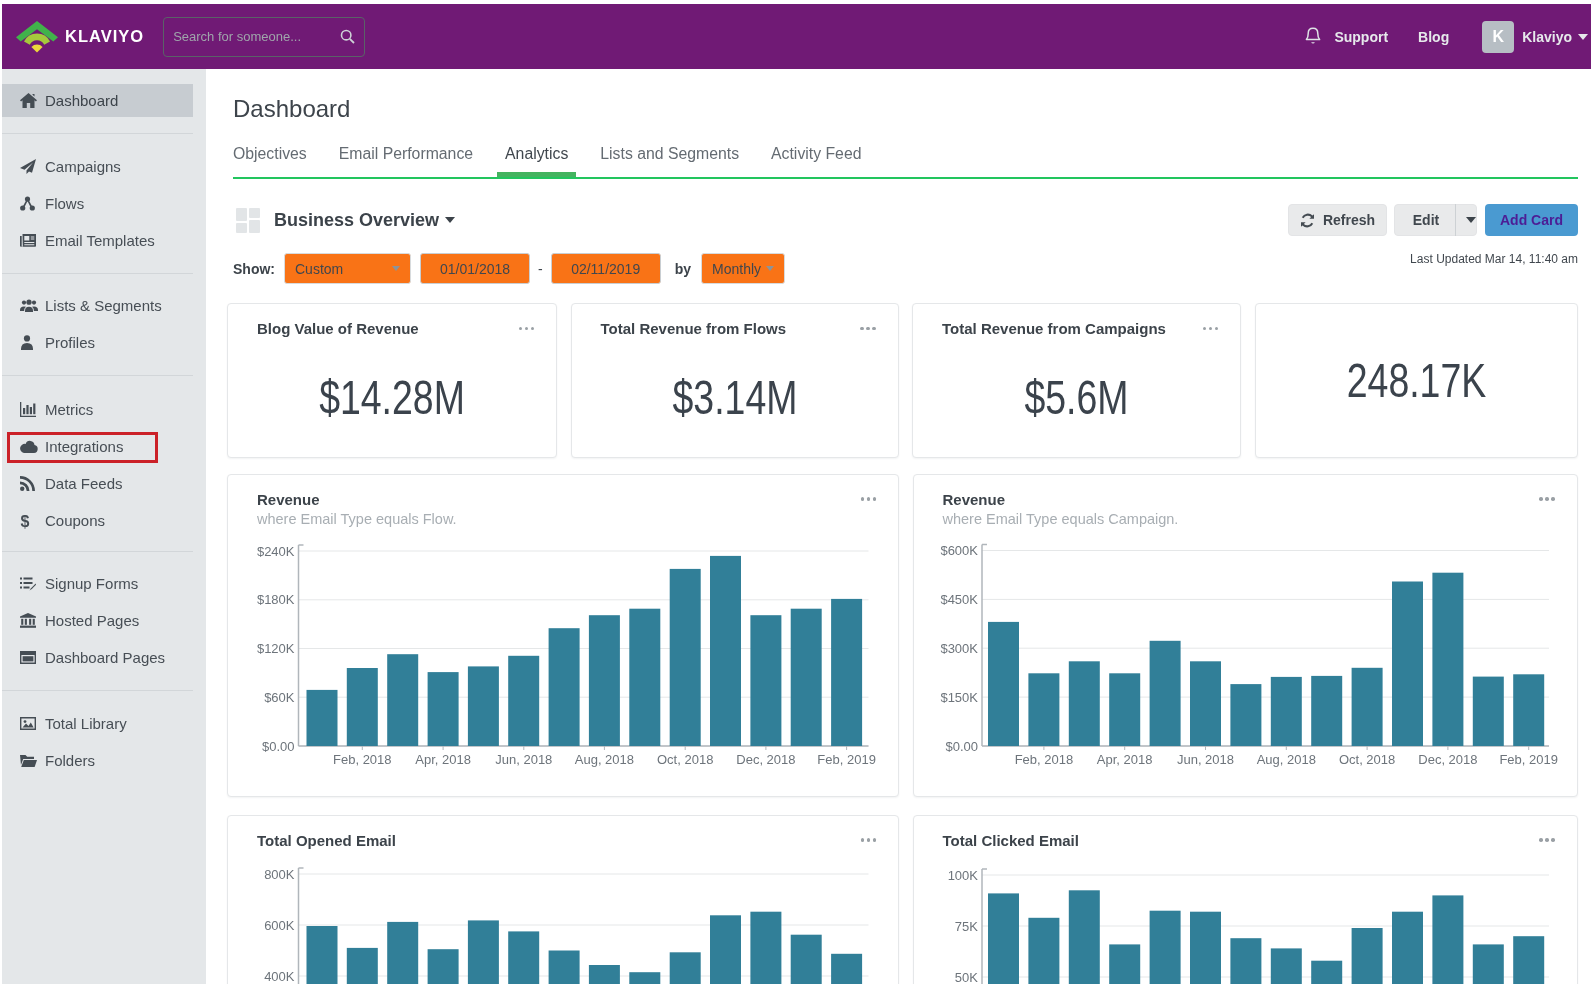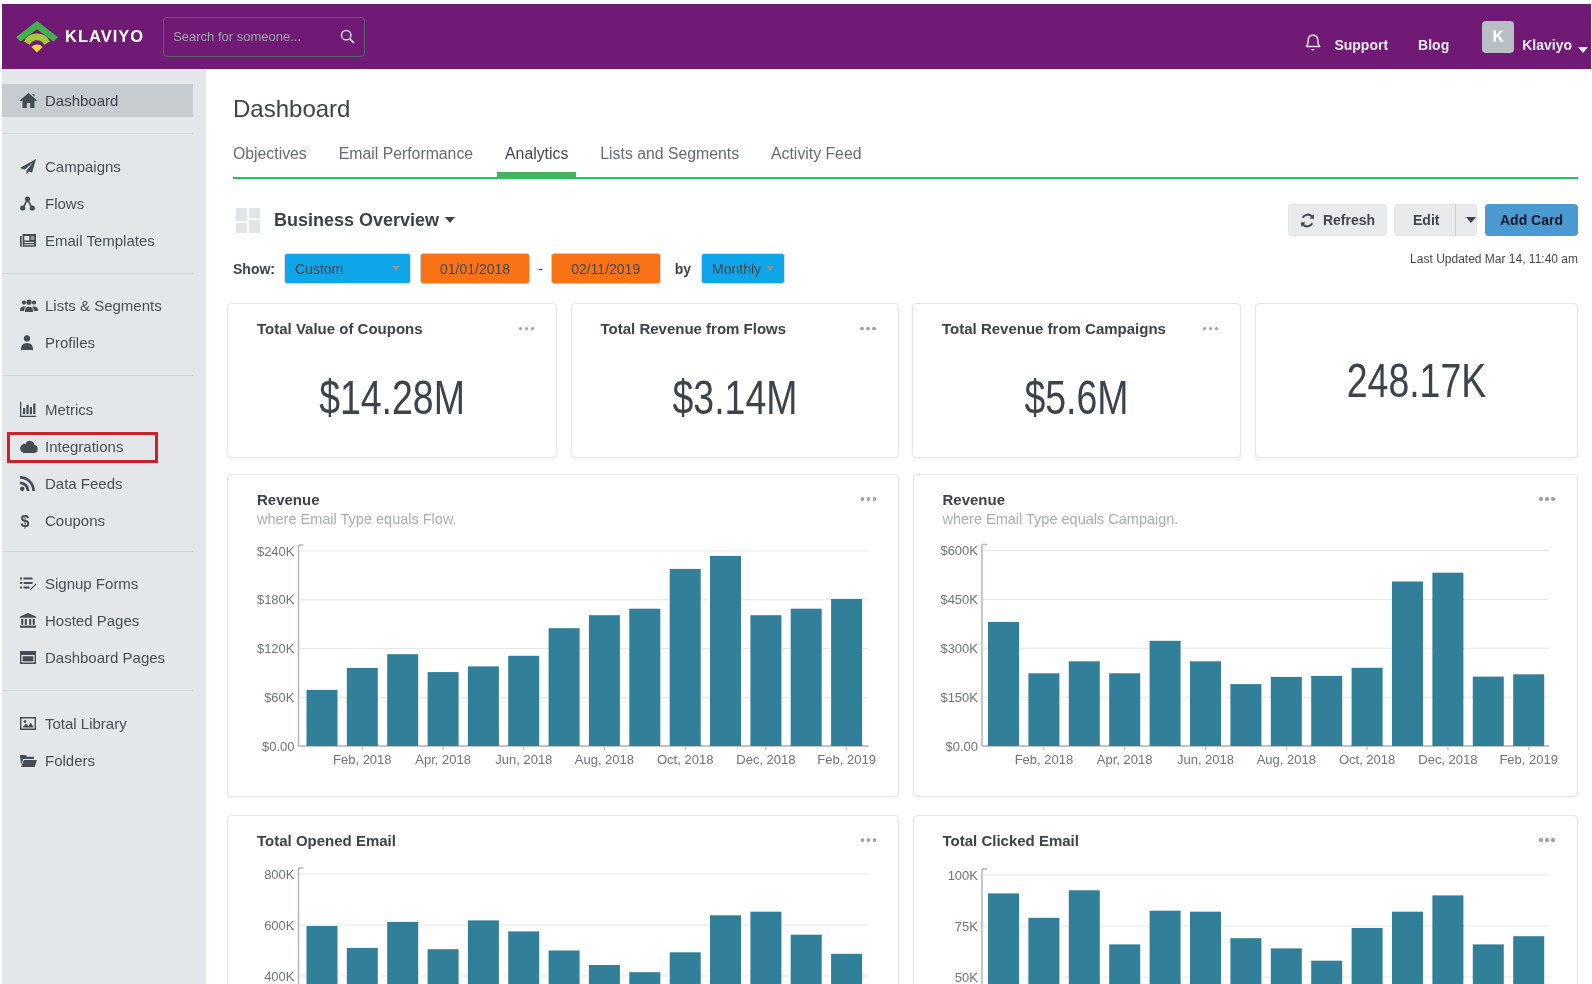--- a/index.html
+++ b/index.html
@@ -3,21 +3,21 @@
 <style>
 *{margin:0;padding:0;box-sizing:border-box}
 html,body{width:1592px;height:984px;overflow:hidden;background:#fff;font-family:"Liberation Sans",sans-serif}
 .frame{margin:4px 1px 0 2px;height:980px;display:flex;flex-direction:column}
 
 .nav{height:65px;background:#701a75;display:flex;align-items:center;flex:none}
 .logo{display:flex;align-items:center;margin-left:14px}
 .logotx{color:#fff;font-weight:bold;font-size:16.5px;letter-spacing:1px;margin-left:7px}
 .search{width:202px;height:40px;border:1px solid #5a6167;border-radius:4px;margin-left:19px;display:flex;align-items:center;padding:0 9px;justify-content:space-between}
 .search span{color:#9fa5ab;font-size:13px}
-.navright{margin-left:auto;display:flex;align-items:flex-end;margin-right:3px}
+.navright{margin-left:auto;display:flex;align-items:center;margin-right:3px}
 .navlink{color:#e6e9eb;font-size:14px;font-weight:bold}
 .avatar{width:32px;height:32px;border-radius:4px;background:#b7bec4;color:#fff;font-weight:bold;font-size:16px;display:flex;align-items:center;justify-content:center;margin-left:33px}
 .caret-w{width:0;height:0;border-left:5px solid transparent;border-right:5px solid transparent;border-top:6px solid #e6e9eb;margin-left:6px}
 .bell{display:flex;align-items:center}
 
 .page{flex:1;display:flex;min-height:0}
 .side{width:204px;background:#e4e7e9;flex:none;padding-top:15px;font-size:15px;color:#474e55}
 .sitem{height:37px;display:flex;align-items:center;padding-left:18px;position:relative;width:191px}
 .sitem.active{background:#c7ccd1;height:33px;color:#3d444b}
 .icw{width:25px;flex:none;display:flex;align-items:center}
@@ -39,26 +39,26 @@
 .botx{font-size:18px;font-weight:bold;color:#3c434a;margin-left:13px}
 .caret-d{width:0;height:0;border-left:5.5px solid transparent;border-right:5.5px solid transparent;border-top:6.5px solid #3c434a;margin-left:6px}
 .caret-d.small{border-left-width:5px;border-right-width:5px;border-top-width:6px;margin-left:0}
 .caret-g{width:0;height:0;border-left:4.5px solid transparent;border-right:4.5px solid transparent;border-top:5.5px solid #8d9399}
 .btns{margin-left:auto;display:flex;align-items:center}
 .btn{height:32px;border-radius:4px;display:inline-flex;align-items:center;justify-content:center;font-size:14px}
 .btn b{font-weight:bold}
 .btn.gray{background:#e9eaeb;color:#40474e;border:1px solid #e3e4e6}
 .btn.gray svg{margin-right:8px}
 .btn:first-child{width:99px}
-.editbtn{width:83px;margin-left:7px;justify-content:space-between;padding-left:18px}
+.editbtn{width:83px;margin-left:7px;justify-content:center;padding-left:18px}
 .vsep{flex:none;width:1px;height:32px;background:#cdd1d4;margin:0 10px 0 16px}
-.btn.blue{background:#4a9ad1;color:#0f172a;border:none;width:93px;margin-left:8px}
+.btn.blue{background:#4a9ad1;color:#4c1d95;border:none;width:93px;margin-left:8px}
 .filters{margin-top:17px;display:flex;align-items:center;height:31px}
 .flabel{font-size:14px;font-weight:bold;color:#3c434a;margin-left:6px}
-.select{height:31px;background:#0ea5e9;border:1px solid #d8dbdd;border-radius:3px;display:inline-flex;align-items:center;justify-content:space-between;padding:0 10px;font-size:14px;color:#40474e;margin-left:9px}
+.select{height:31px;background:#f97316;border:1px solid #d8dbdd;border-radius:3px;display:inline-flex;align-items:center;justify-content:space-between;padding:0 10px;font-size:14px;color:#40474e;margin-left:9px}
 .input{height:31px;background:#f97316;border:1px solid #c9ced2;border-radius:3px;display:inline-flex;align-items:center;justify-content:center;font-size:14px;color:#40474e}
 .dash{margin:0 8px;color:#40474e;font-size:14px}
 .updated{margin-left:auto;font-size:12px;color:#40474e;align-self:flex-start;margin-top:-1px}
 
 .card{background:#fff;border:1px solid #e5e7e9;border-radius:4px;box-shadow:0 1px 2px rgba(40,50,60,.06)}
 .stats{margin-top:19px;display:grid;grid-template-columns:330px 328px 329px 323px;gap:13.5px}
 .card.stat{height:155px;display:flex;flex-direction:column}
 .chead{display:flex;align-items:center;justify-content:space-between;padding:16px 22px 0 29px;line-height:17px}
 .chead b{font-size:15px;color:#3c434a}
 .dots{display:inline-flex;align-items:center}
@@ -319,21 +319,21 @@
     <span class="flabel" style="margin-left:14px">by</span>
     <span class="select" style="width:84px;margin-left:10px">
             <span>Monthly</span>
             <span class="caret-g"></span>
           </span>
     <span class="updated">Last Updated Mar 14, 11:40 am</span>
   </div>
   <div class="stats">
     <div class="card stat">
             <div class="chead">
-              <b>Total Value of Coupons</b>
+              <b>Blog Value of Revenue</b>
               <span class="dots">
                 <i></i>
                 <i></i>
                 <i></i>
               </span>
             </div>
             <div class="val">$14.28M</div>
           </div>
     <div class="card stat">
             <div class="chead">

